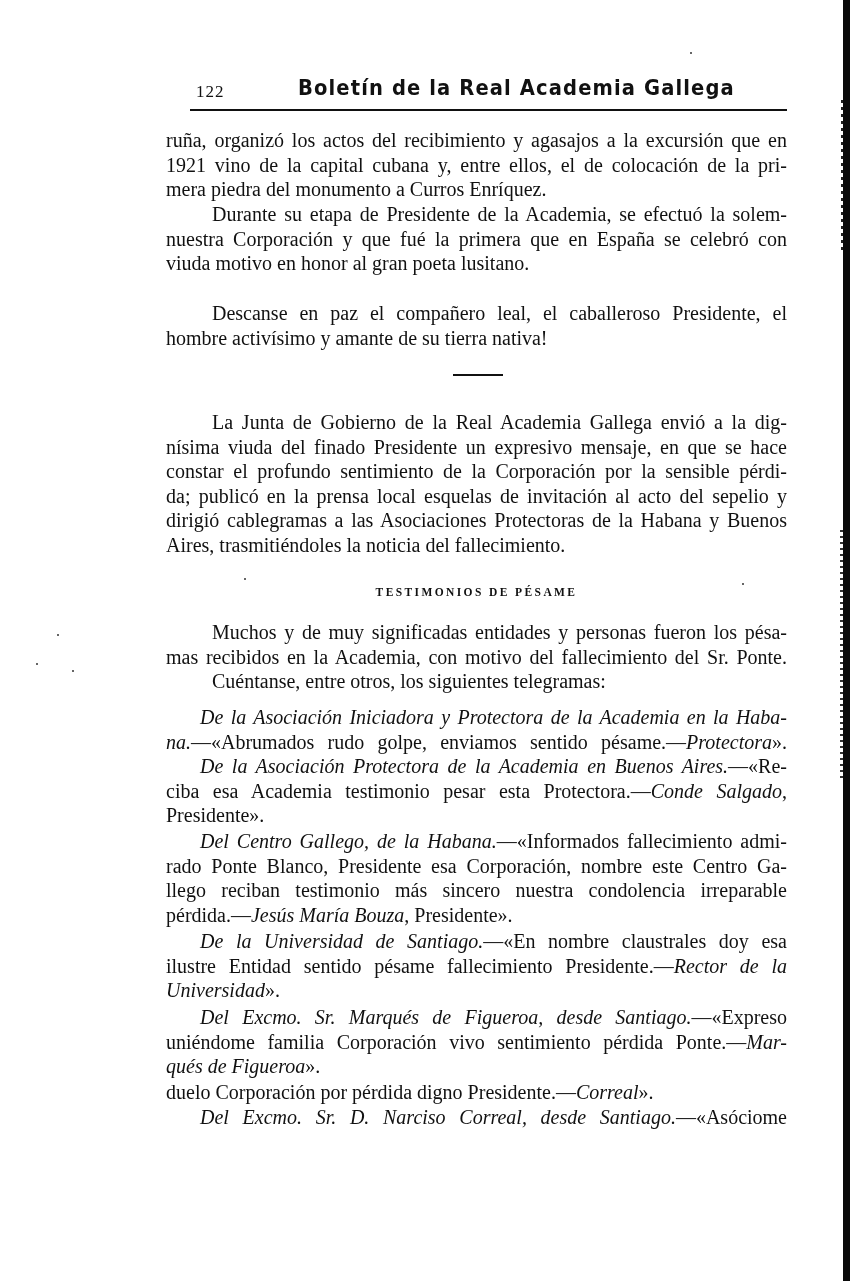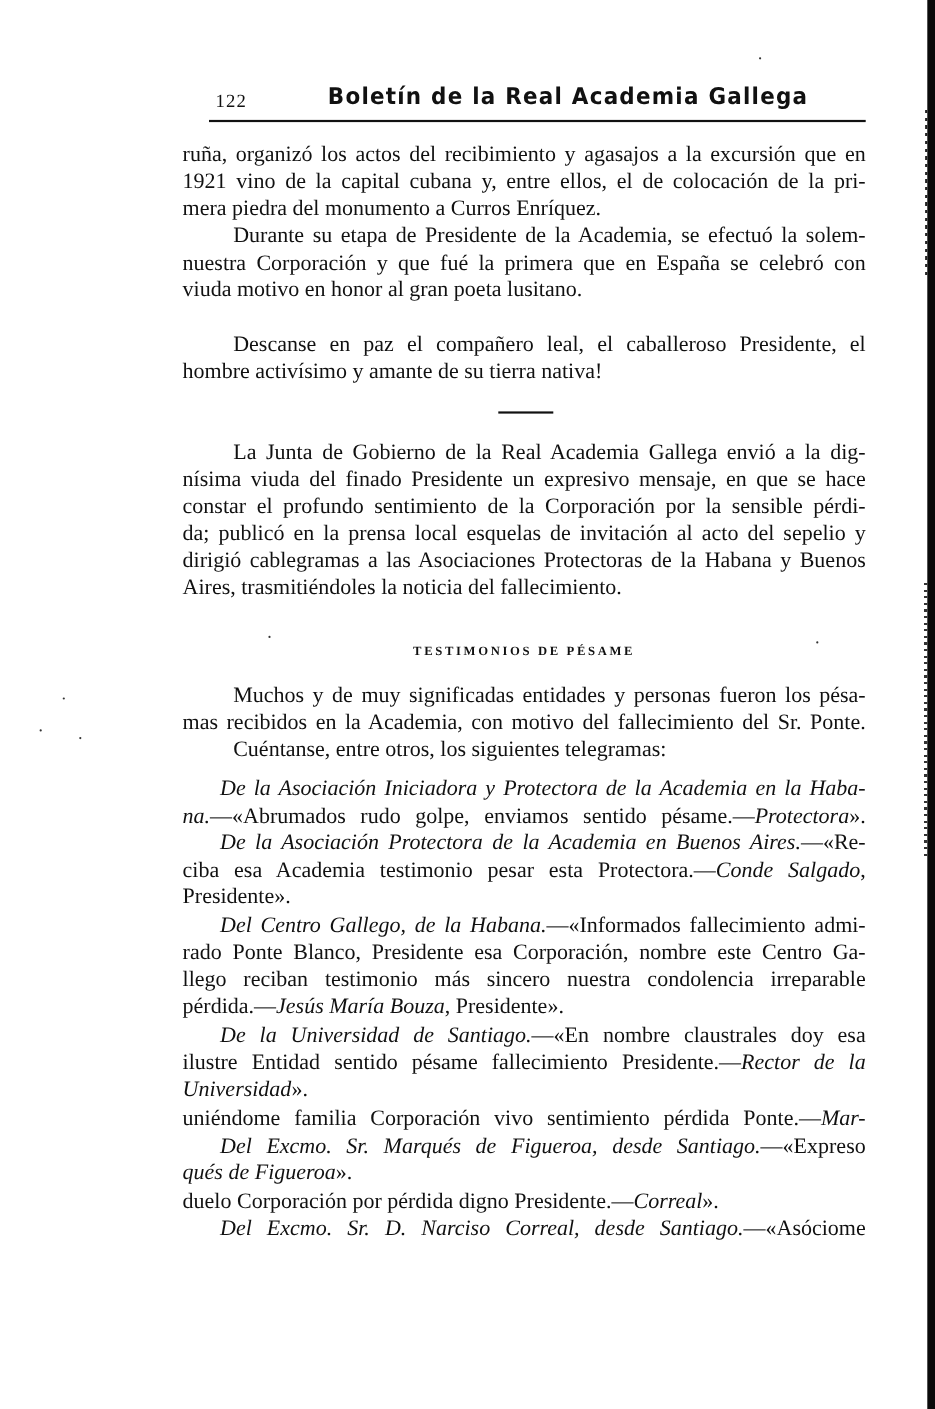--- a/index.html
+++ b/index.html
@@ -73,21 +73,21 @@
     <span class="line">nuestra Corporación y que fué la primera que en España se celebró con</span>
     <span class="line last">viuda motivo en honor al gran poeta lusitano.</span>
   </div>
 <div class="text" id="b3" style="top:301px">
     <span class="line indent">Descanse en paz el compañero leal, el caballeroso Presidente, el</span>
     <span class="line last">hombre activísimo y amante de su tierra nativa!</span>
   </div>
 
 <div class="sep-rule"></div>
 
-<div class="text" id="b4" style="top:399px">
+<div class="text" id="b4" style="top:410px">
     <span class="line indent">La Junta de Gobierno de la Real Academia Gallega envió a la dig-</span>
     <span class="line">nísima viuda del finado Presidente un expresivo mensaje, en que se hace</span>
     <span class="line">constar el profundo sentimiento de la Corporación por la sensible pérdi-</span>
     <span class="line">da; publicó en la prensa local esquelas de invitación al acto del sepelio y</span>
     <span class="line">dirigió cablegramas a las Asociaciones Protectoras de la Habana y Buenos</span>
     <span class="line last">Aires, trasmitiéndoles la noticia del fallecimiento.</span>
   </div>
 
 <div class="section-heading">TESTIMONIOS DE PÉSAME</div>
 
@@ -111,22 +111,22 @@
     <span class="line"><span>rado Ponte Blanco, Presidente esa Corporación, nombre este Centro Ga-</span></span>
     <span class="line"><span>llego reciban testimonio más sincero nuestra condolencia irreparable</span></span>
     <span class="line last"><span>pérdida.—</span><span class="i">Jesús María Bouza</span><span>, Presidente».</span></span>
   </div>
 <div class="text" id="tg3" style="top:929px">
     <span class="line indent-small"><span class="i">De la Universidad de Santiago.</span><span>—«En nombre claustrales doy esa</span></span>
     <span class="line"><span>ilustre Entidad sentido pésame fallecimiento Presidente.—</span><span class="i">Rector de la</span></span>
     <span class="line last"><span class="i">Universidad</span><span>».</span></span>
   </div>
 <div class="text" id="tg4" style="top:1005px">
+    <span class="line indent-small"><span class="i">Del Excmo. Sr. Marqués de Figueroa, desde Santiago.</span><span>—«Expreso</span></span>
     <span class="line"><span>uniéndome familia Corporación vivo sentimiento pérdida Ponte.—</span><span class="i">Mar-</span></span>
-    <span class="line indent-small"><span class="i">Del Excmo. Sr. Marqués de Figueroa, desde Santiago.</span><span>—«Expreso</span></span>
     <span class="line last"><span class="i">qués de Figueroa</span><span>».</span></span>
   </div>
 <div class="text" id="tg5" style="top:1080px">
     <span class="line last"><span>duelo Corporación por pérdida digno Presidente.—</span><span class="i">Correal</span><span>».</span></span>
     <span class="line indent-small"><span class="i">Del Excmo. Sr. D. Narciso Correal, desde Santiago.</span><span>—«Asóciome</span></span>
   </div>
 
 <div class="speck" style="left:690px;top:52px"></div>
 <div class="speck" style="left:742px;top:583px"></div>
 <div class="speck" style="left:244px;top:578px"></div>

